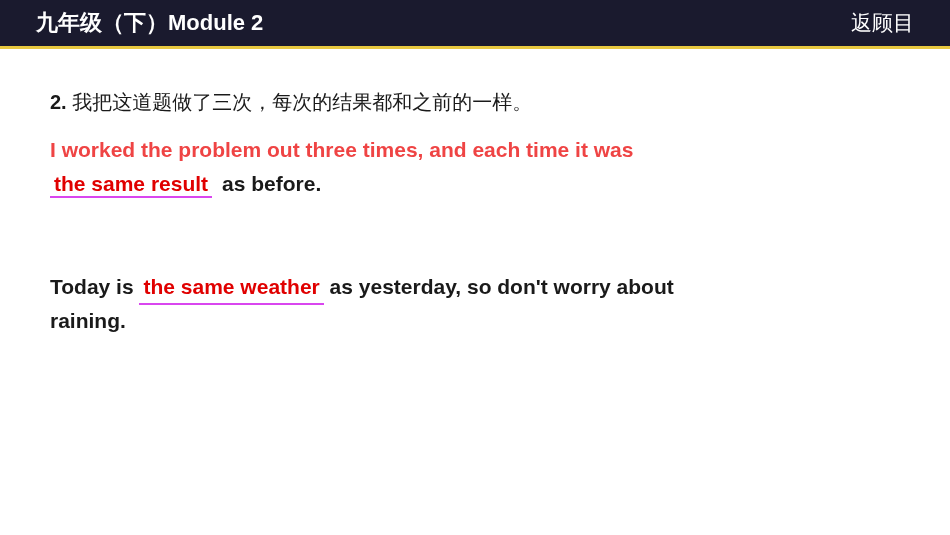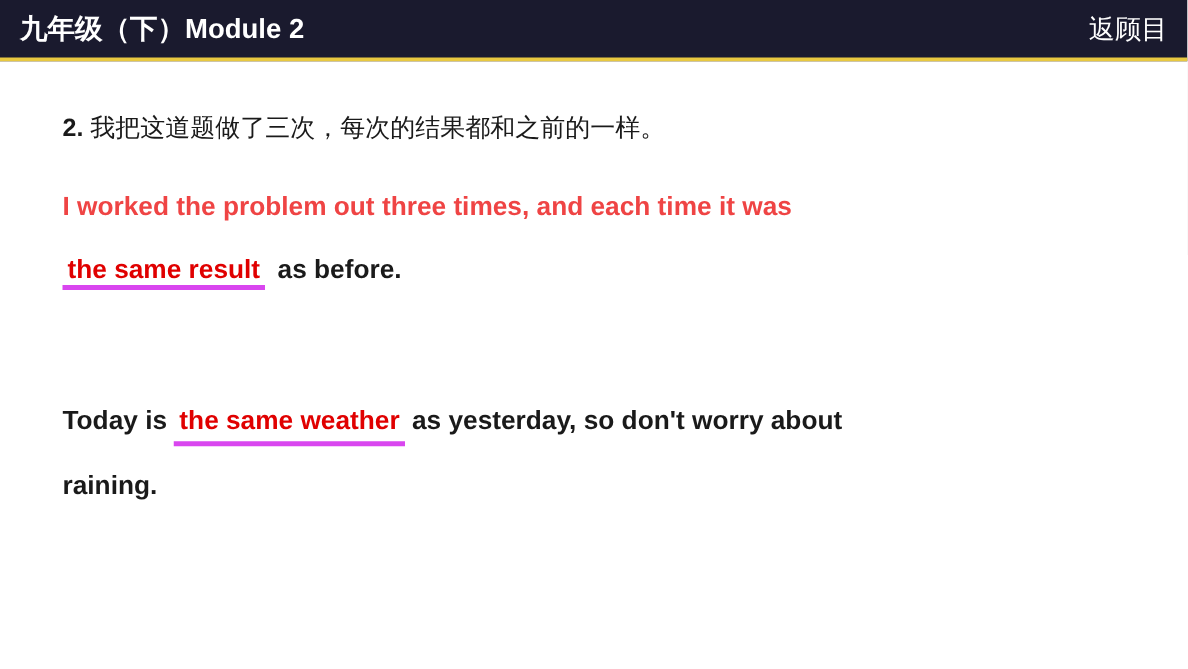--- a/index.html
+++ b/index.html
@@ -23,21 +23,21 @@
       display: flex;
       flex-direction: column;
     }
 
     .header {
       background: #1a1a2e;
       color: #ffffff;
       display: flex;
       justify-content: space-between;
       align-items: center;
-      padding: 8px 16px;
+      padding: 8px 36px;
       min-height: 42px;
       border-bottom: 3px solid #e8c840;
     }
 
     .header-title {
       font-size: 22px;
       font-weight: bold;
       color: #ffffff;
       font-family: 'SimHei', 'Arial', sans-serif;
     }
@@ -47,21 +47,21 @@
       color: #ffffff;
       font-family: Liberation Mono, monospace;
       cursor: pointer;
     }
 
     .content {
       flex: 1;
       padding: 40px 50px 30px 50px;
       display: flex;
       flex-direction: column;
-      gap: 16px;
+      gap: 0;
     }
 
     .question-chinese {
       font-size: 20px;
       color: #1a1a1a;
       margin-bottom: 18px;
       font-family: 'SimSun', 'SimHei', 'Arial', sans-serif;
       font-weight: normal;
     }
 
@@ -85,21 +85,21 @@
       display: flex;
       align-items: baseline;
       gap: 10px;
     }
 
     .fill-blank {
       display: inline-block;
       color: #e00000;
       font-weight: bold;
       font-size: 21px;
-      border-bottom: 4px solid #d946ef;
+      border-bottom: 2px solid #d946ef;
       padding: 0 4px;
       min-width: 150px;
       text-align: center;
     }
 
     .question3-chinese {
       font-size: 20px;
       color: #1a1a1a;
       margin-bottom: 18px;
       font-family: 'SimSun', 'SimHei', 'Arial', sans-serif;

